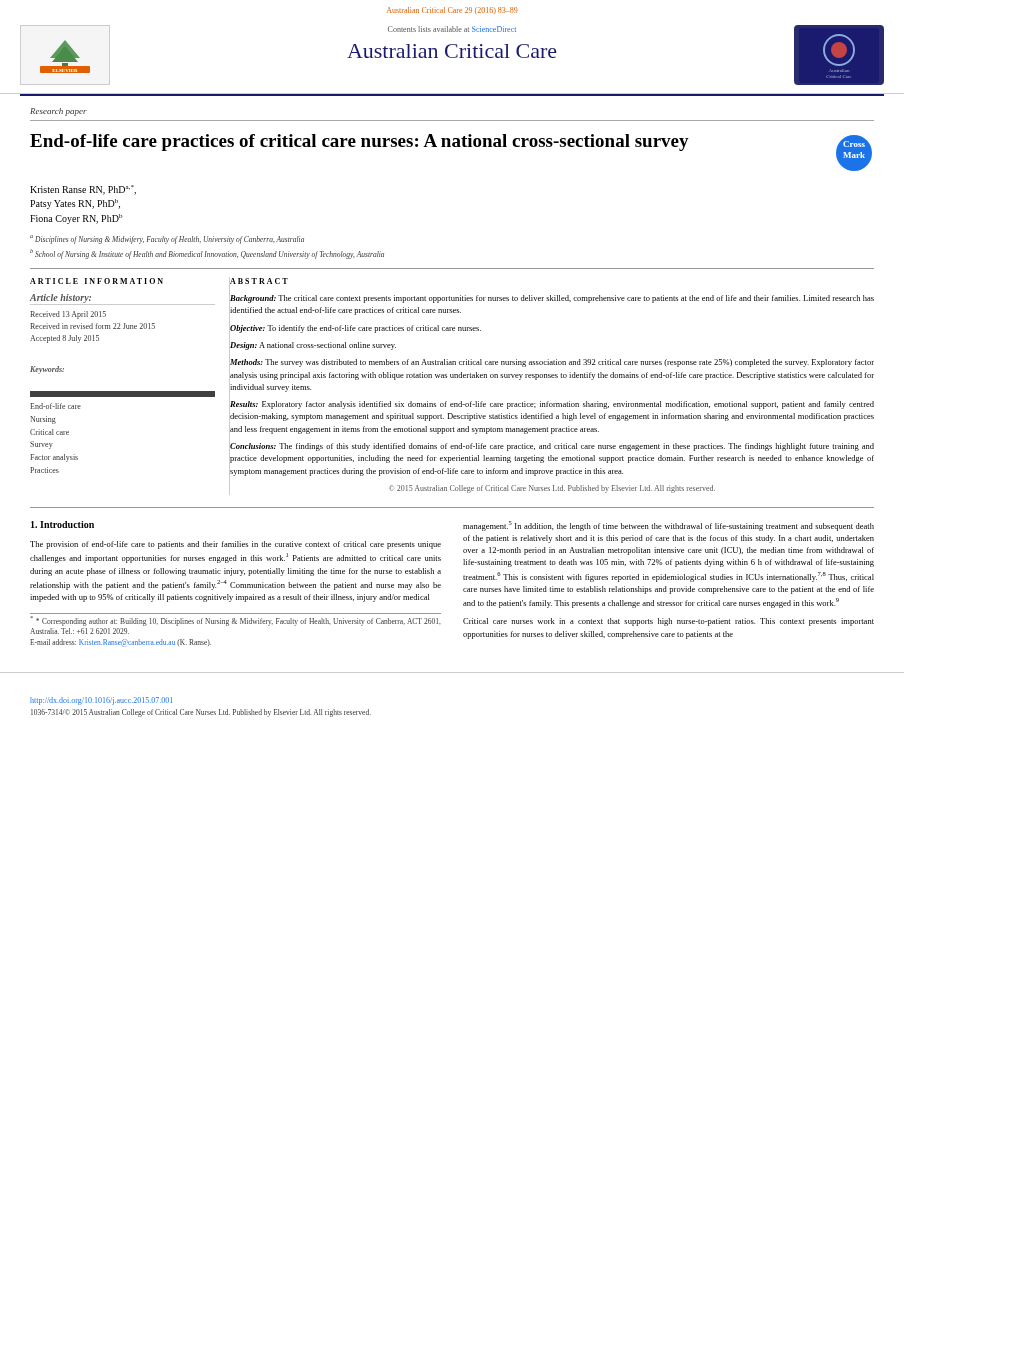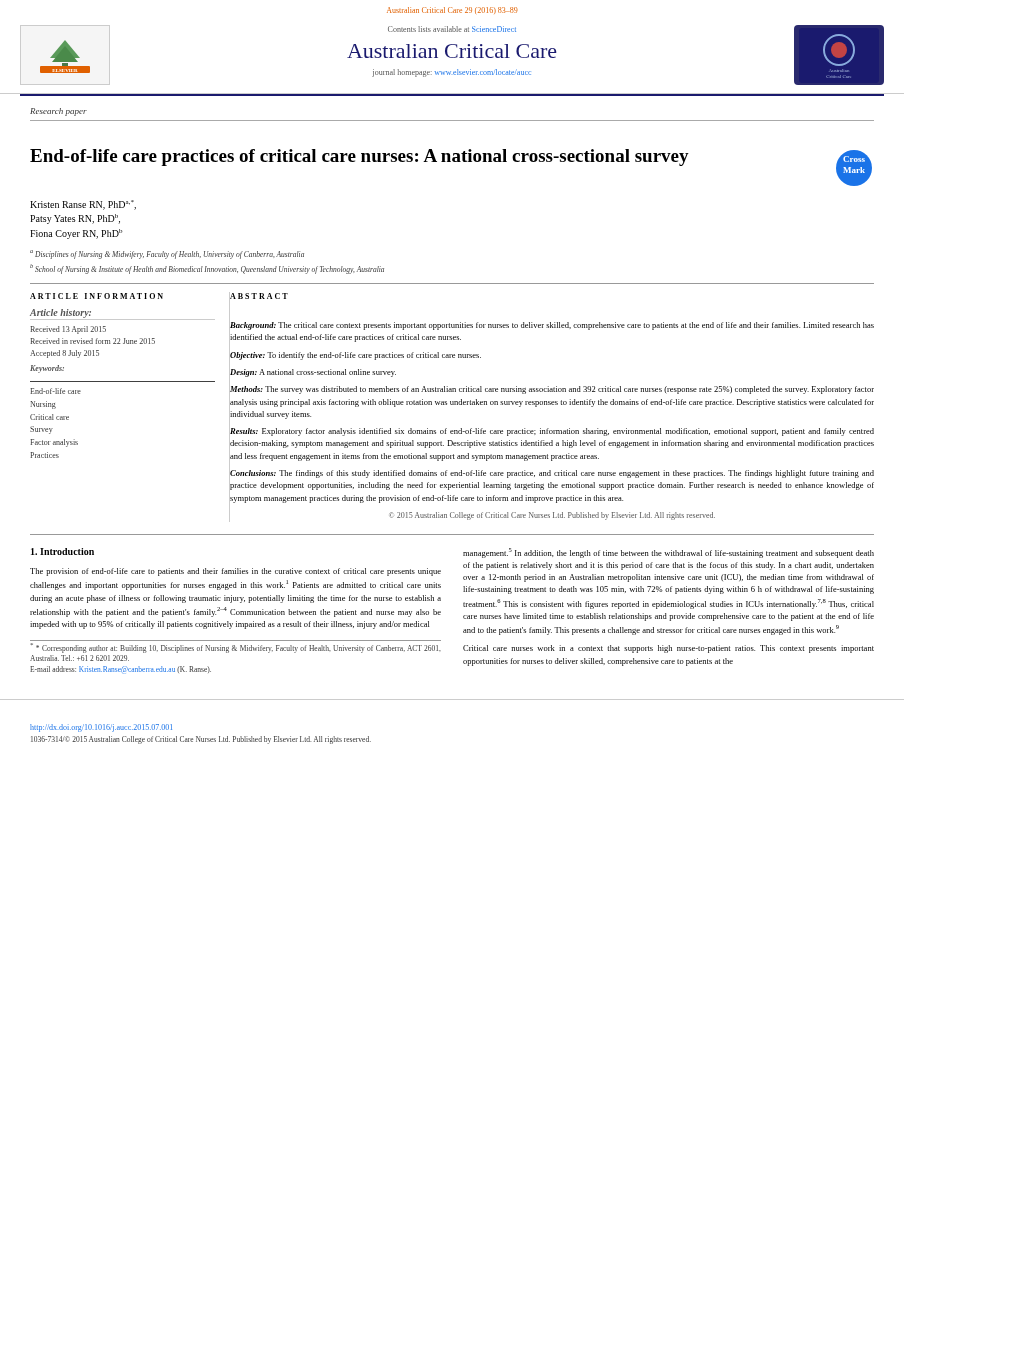--- a/index.html
+++ b/index.html
@@ -94,21 +94,21 @@
 
     
     .article-body {
       padding: 10px 30px;
     }
 
     .research-paper-label {
       font-size: 9px;
       font-style: italic;
       color: #333;
-      margin-bottom: 23px;
+      margin-bottom: 8px;
       border-bottom: 1px solid #aaa;
       padding-bottom: 4px;
     }
 
     .article-title-row {
       display: flex;
       justify-content: space-between;
       align-items: flex-start;
       margin-bottom: 10px;
     }
@@ -193,38 +193,38 @@
       font-size: 8px;
       color: #333;
       line-height: 1.5;
     }
 
     .keywords-label {
       font-size: 8px;
       font-style: italic;
       font-weight: bold;
       color: #555;
-      border-bottom: 1px solid #404040;
-      margin-top: 4px;
+      border-bottom: 6px solid #404040;
+      margin-top: 20px;
       margin-bottom: 4px;
-      padding-bottom: 8px;
+      padding-bottom: 17px;
     }
     .keyword-item {
       font-size: 8px;
       color: #333;
       line-height: 1.6;
     }
 
     .abstract-section-title {
       font-size: 8px;
       font-weight: bold;
       letter-spacing: 2px;
       text-transform: uppercase;
       color: #000;
-      margin-bottom: 18px;
+      margin-bottom: 6px;
     }
     .abstract-text {
       font-size: 8.5px;
       color: #000;
       line-height: 1.45;
       text-align: justify;
     }
     .abstract-label {
       font-style: italic;
       font-weight: bold;
@@ -332,24 +332,20 @@
           <text x="25" y="34" font-size="5" fill="white" text-anchor="middle" font-weight="bold">ELSEVIER</text>
         </svg>
       </div>
 
       <div class="journal-center">
         <div class="contents-line">
           <span>Contents lists available at</span>
           <a class="sciencedirect-link" href="#">ScienceDirect</a>
         </div>
         <div class="journal-title-big">Australian Critical Care</div>
-        <div class="journal-homepage">
-          <span>journal homepage:</span>
-          <a class="sciencedirect-link" href="#">www.elsevier.com/locate/aucc</a>
-        </div>
       </div>
 
       <div class="journal-logo-right">
         <svg width="80" height="55" viewBox="0 0 80 55" xmlns="http://www.w3.org/2000/svg">
           <rect width="80" height="55" fill="#1a1a6e" rx="3"></rect>
           <circle cx="40" cy="22" r="15" fill="none" stroke="#88aadd" stroke-width="2"></circle>
           <circle cx="40" cy="22" r="8" fill="#c44444"></circle>
           <text x="40" y="44" font-size="5" fill="#aabbdd" text-anchor="middle">Australian</text>
           <text x="40" y="50" font-size="5" fill="#aabbdd" text-anchor="middle">Critical Care</text>
         </svg>

